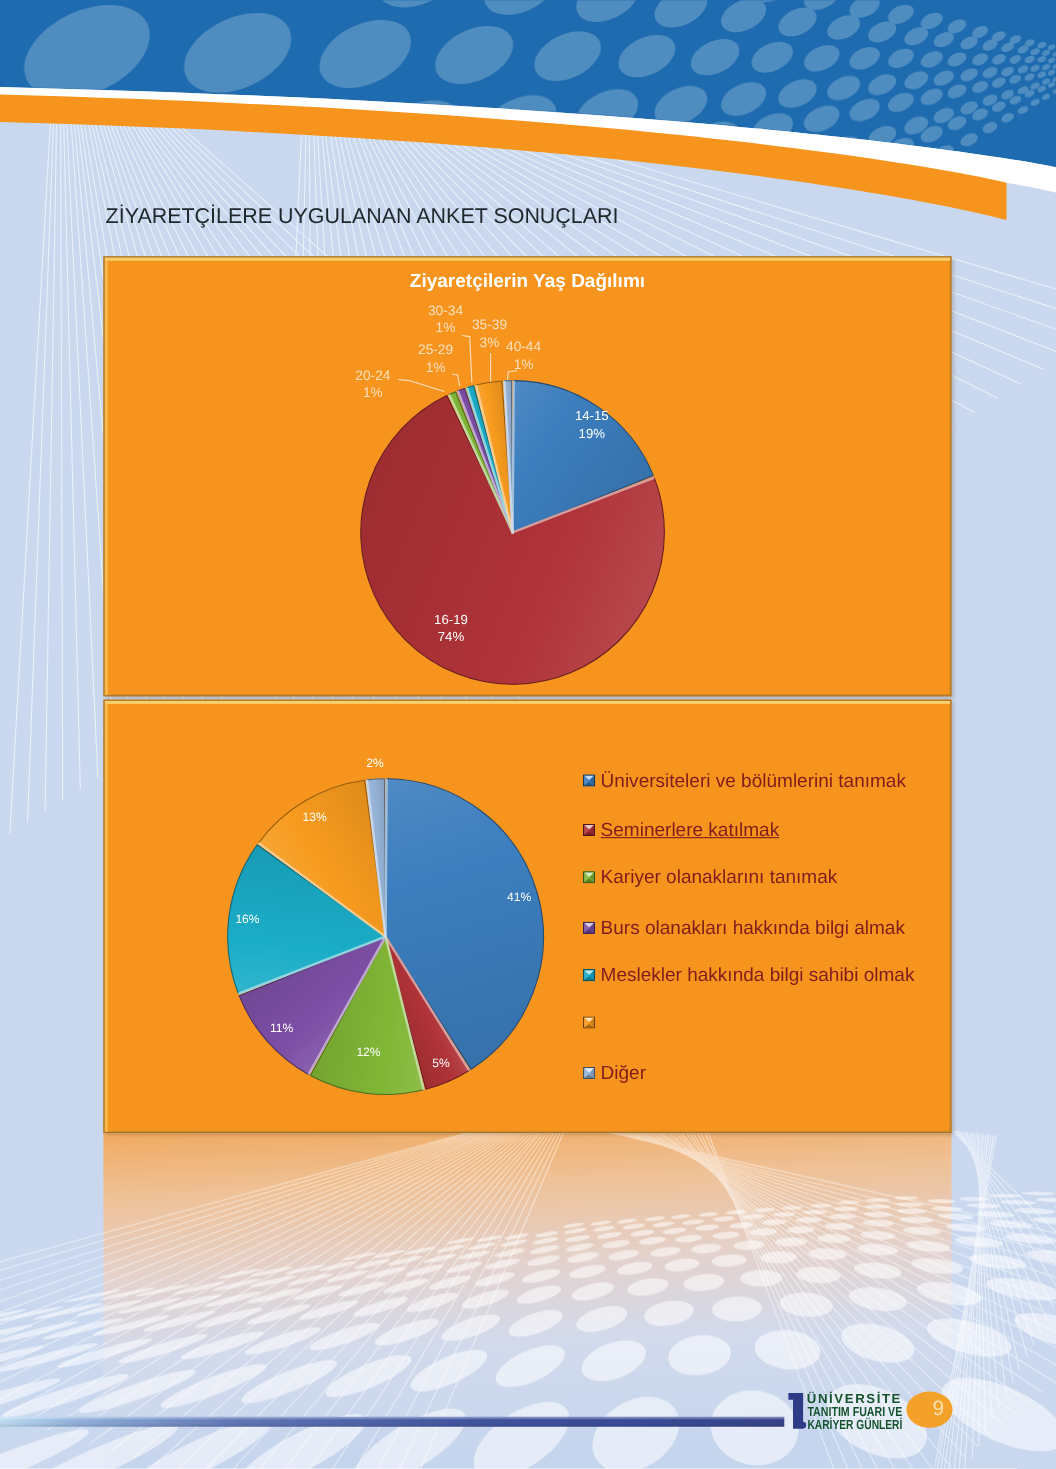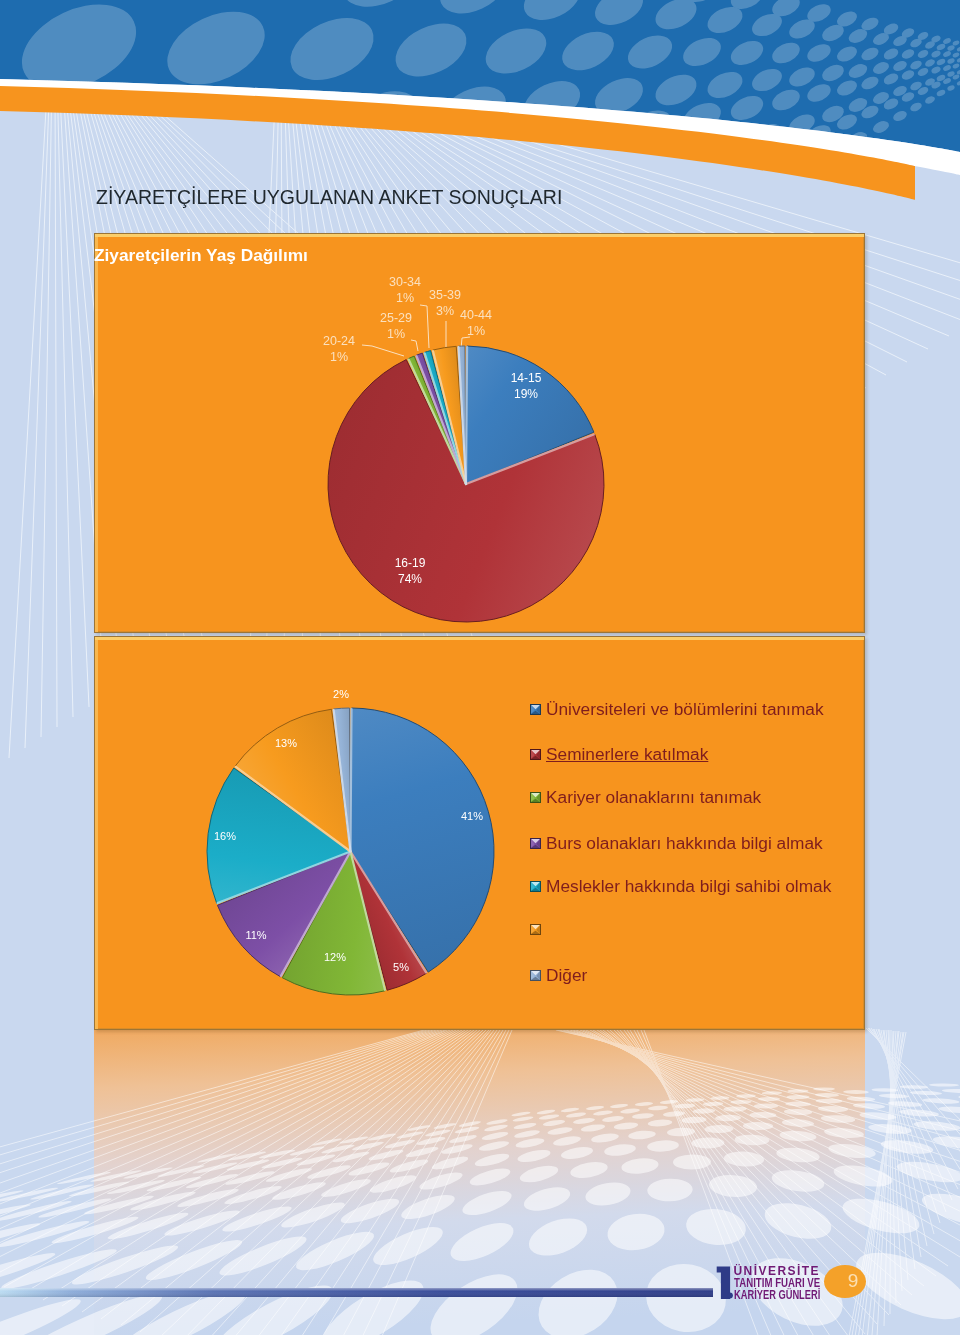--- a/index.html
+++ b/index.html
@@ -1,21 +1,21 @@
 <!DOCTYPE html>
 <html><head>
 <meta charset="utf-8">
 <style>
   html,body{margin:0;padding:0;background:#fff;}
   body{width:960px;height:1335px;overflow:hidden;font-family:"Liberation Sans",sans-serif;}
   #page{position:relative;width:960px;height:1335px;overflow:hidden;background:#C9D8EF;}
   #bg{position:absolute;left:0;top:0;width:960px;height:1335px;}
   #page-title{position:absolute;left:96px;top:186px;font-size:19.5px;color:#1F272D;white-space:nowrap;}
   .panel{position:absolute;box-sizing:border-box;background:#F7941E;border:1px solid #9C7536;}
-  .ptitle{position:absolute;text-align:left;color:#fff;font-weight:bold;font-size:17.3px;}
+  .ptitle{position:absolute;text-align:center;color:#fff;font-weight:bold;font-size:17.3px;}
   .ovl{position:absolute;left:0;top:0;width:960px;height:1335px;}
   .dl{position:absolute;color:#FBE0BE;font-size:12.5px;line-height:16px;text-align:center;}
   .dlw{position:absolute;color:#fff;font-size:12px;line-height:15.5px;text-align:center;}
   .dl2{position:absolute;color:#fff;font-size:11px;text-align:center;}
   .lgsw{position:absolute;width:11px;height:11px;}
   svg{display:block;}
   .lgtxt{position:absolute;color:#7f1d1d;font-size:17.3px;line-height:19.5px;}
   #logo-wrap{position:absolute;left:712px;top:1262px;width:160px;height:46px;}
 </style>
 </head>
@@ -717,21 +717,21 @@
       <line x1="350.5" y1="851.5" x2="351.49" y2="709.00" stroke="#A7C4E1" stroke-width="2.2" opacity=".95" stroke-linecap="round"></line>
       <line x1="350.5" y1="851.5" x2="426.01" y2="972.35" stroke="#DBA3A5" stroke-width="2.2" opacity=".95" stroke-linecap="round"></line>
       <line x1="350.5" y1="851.5" x2="384.97" y2="989.77" stroke="#C6DEA4" stroke-width="2.2" opacity=".95" stroke-linecap="round"></line>
       <line x1="350.5" y1="851.5" x2="280.98" y2="975.89" stroke="#C4AFD6" stroke-width="2.2" opacity=".95" stroke-linecap="round"></line>
       <line x1="350.5" y1="851.5" x2="217.64" y2="903.03" stroke="#98DAE6" stroke-width="2.2" opacity=".95" stroke-linecap="round"></line>
       <line x1="350.5" y1="851.5" x2="235.80" y2="766.94" stroke="#FBD299" stroke-width="2.2" opacity=".95" stroke-linecap="round"></line>
       <line x1="350.5" y1="851.5" x2="333.63" y2="710.00" stroke="#CFDCED" stroke-width="2.2" opacity=".95" stroke-linecap="round"></line>
 </svg>
 
 <div class="ptitle" style="left:94px;top:245px;width:771px;">Ziyaretçilerin Yaş Dağılımı</div>
-<div class="dlw" style="left:486px;top:371px;width:80px;"><span>14-15</span><br><span>19%</span></div>
+<div class="dlw" style="left:498px;top:371px;width:80px;"><span>14-15</span><br><span>19%</span></div>
     <div class="dlw" style="left:370px;top:556px;width:80px;"><span>16-19</span><br><span>74%</span></div>
     <div class="dl" style="left:313px;top:333px;width:52px;"><span>20-24</span><br><span>1%</span></div>
     <div class="dl" style="left:370px;top:310px;width:52px;"><span>25-29</span><br><span>1%</span></div>
     <div class="dl" style="left:379px;top:274px;width:52px;"><span>30-34</span><br><span>1%</span></div>
     <div class="dl" style="left:419px;top:287px;width:52px;"><span>35-39</span><br><span>3%</span></div>
     <div class="dl" style="left:450px;top:307px;width:52px;"><span>40-44</span><br><span>1%</span></div>
     <div class="dl2" style="left:472px;top:810px;width:40px;margin-left:-20px;">41%</div>
     <div class="dl2" style="left:401px;top:961px;width:40px;margin-left:-20px;">5%</div>
     <div class="dl2" style="left:335px;top:951px;width:40px;margin-left:-20px;">12%</div>
     <div class="dl2" style="left:256px;top:929px;width:40px;margin-left:-20px;">11%</div>
@@ -798,21 +798,21 @@
       <path d="M10 1V10L6.4 6Z" fill="#7A92B0"></path>
       <path d="M1 10H10L5.5 6.8Z" fill="#687D96"></path>
       <rect x="0.5" y="0.5" width="10" height="10" fill="none" stroke="#435060" stroke-width="1"></rect>
     </svg>
     <div class="lgtxt" style="left:546px;top:966px;width:330px;">Diğer</div>
 <div id="logo-wrap">
  <svg viewBox="0 0 160 46" width="160" height="46" style="position:absolute;left:0;top:0;">
   <path d="M4.7 4.4H18.1V36.9H8.9V10.4H4.7Z" fill="#2E3B87"></path>
   <circle cx="17.9" cy="33.6" r="3.0" fill="#2E3B87"></circle>
  </svg>
- <div style="position:absolute;left:21.5px;top:2.5px;color:#701a75;font-weight:bold;">
+ <div style="position:absolute;left:21.5px;top:2.5px;color:#14532d;font-weight:bold;">
   <div style="font-size:12px;letter-spacing:1.45px;line-height:12px;height:12px;">ÜNİVERSİTE</div>
   <div style="font-size:12px;line-height:12px;height:12px;transform:scaleX(0.805);transform-origin:left top;">TANITIM FUARI VE</div>
   <div style="font-size:12px;line-height:12px;height:12px;transform:scaleX(0.775);transform-origin:left top;">KARİYER GÜNLERİ</div>
  </div>
 </div>
 <div style="position:absolute;left:824px;top:1265px;width:42px;height:33px;border-radius:50%;background:#F4A129;"></div>
 <div style="position:absolute;left:830px;top:1270px;width:46px;text-align:center;color:#FBE0B4;font-size:19px;">9</div>
 
 </div>
 

